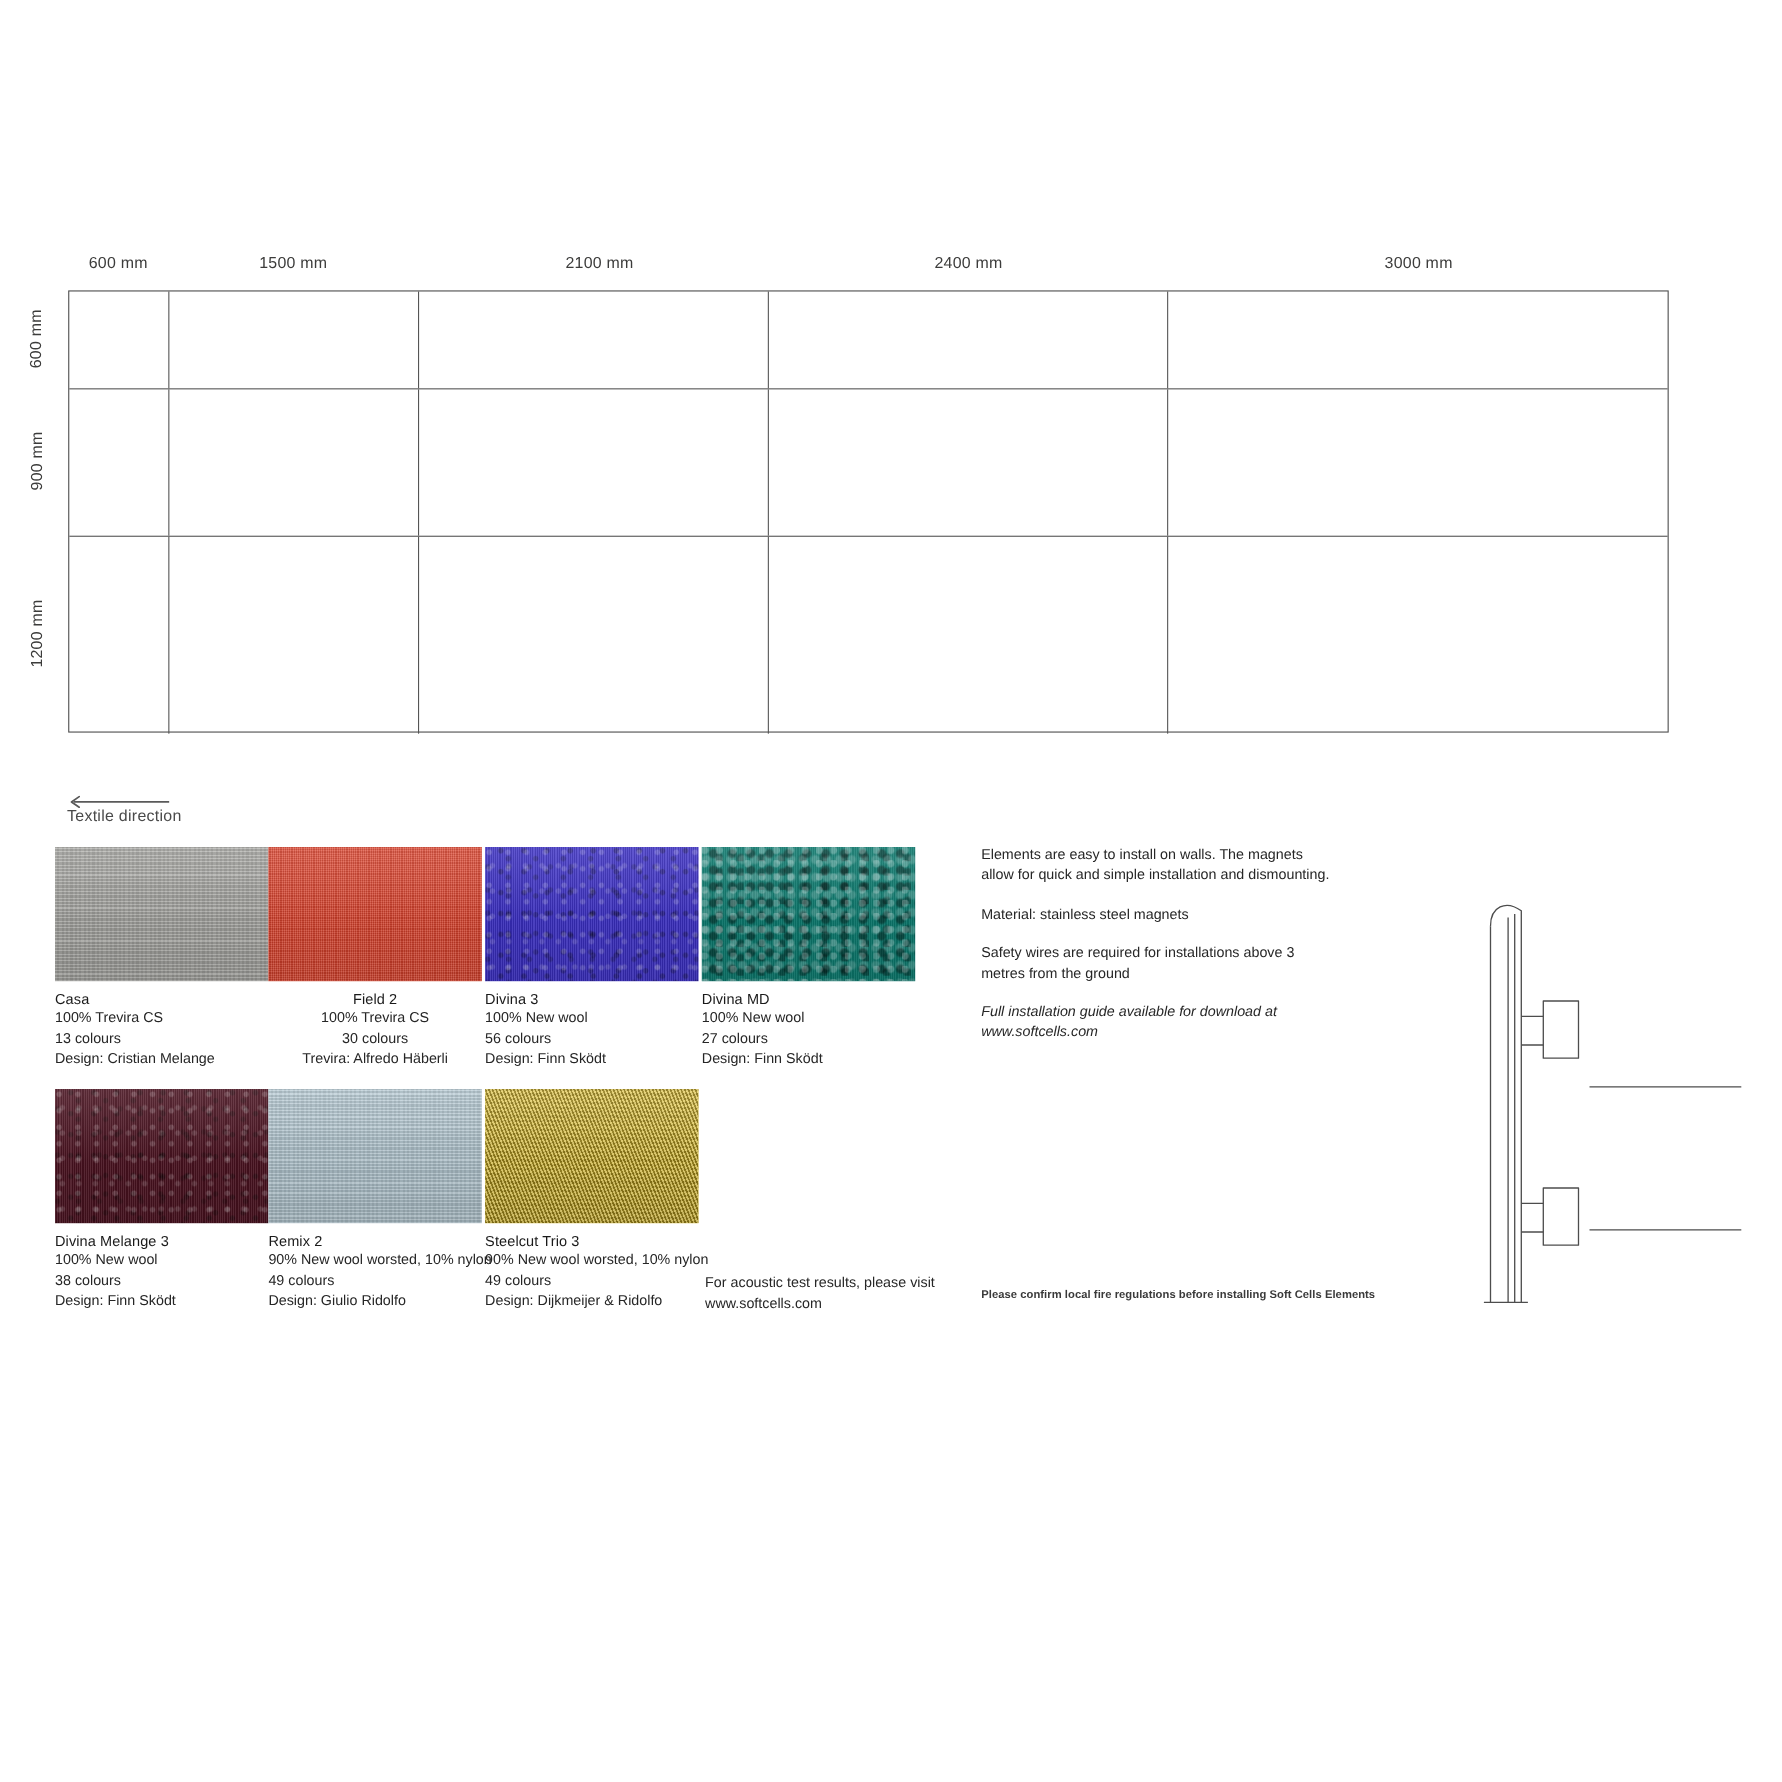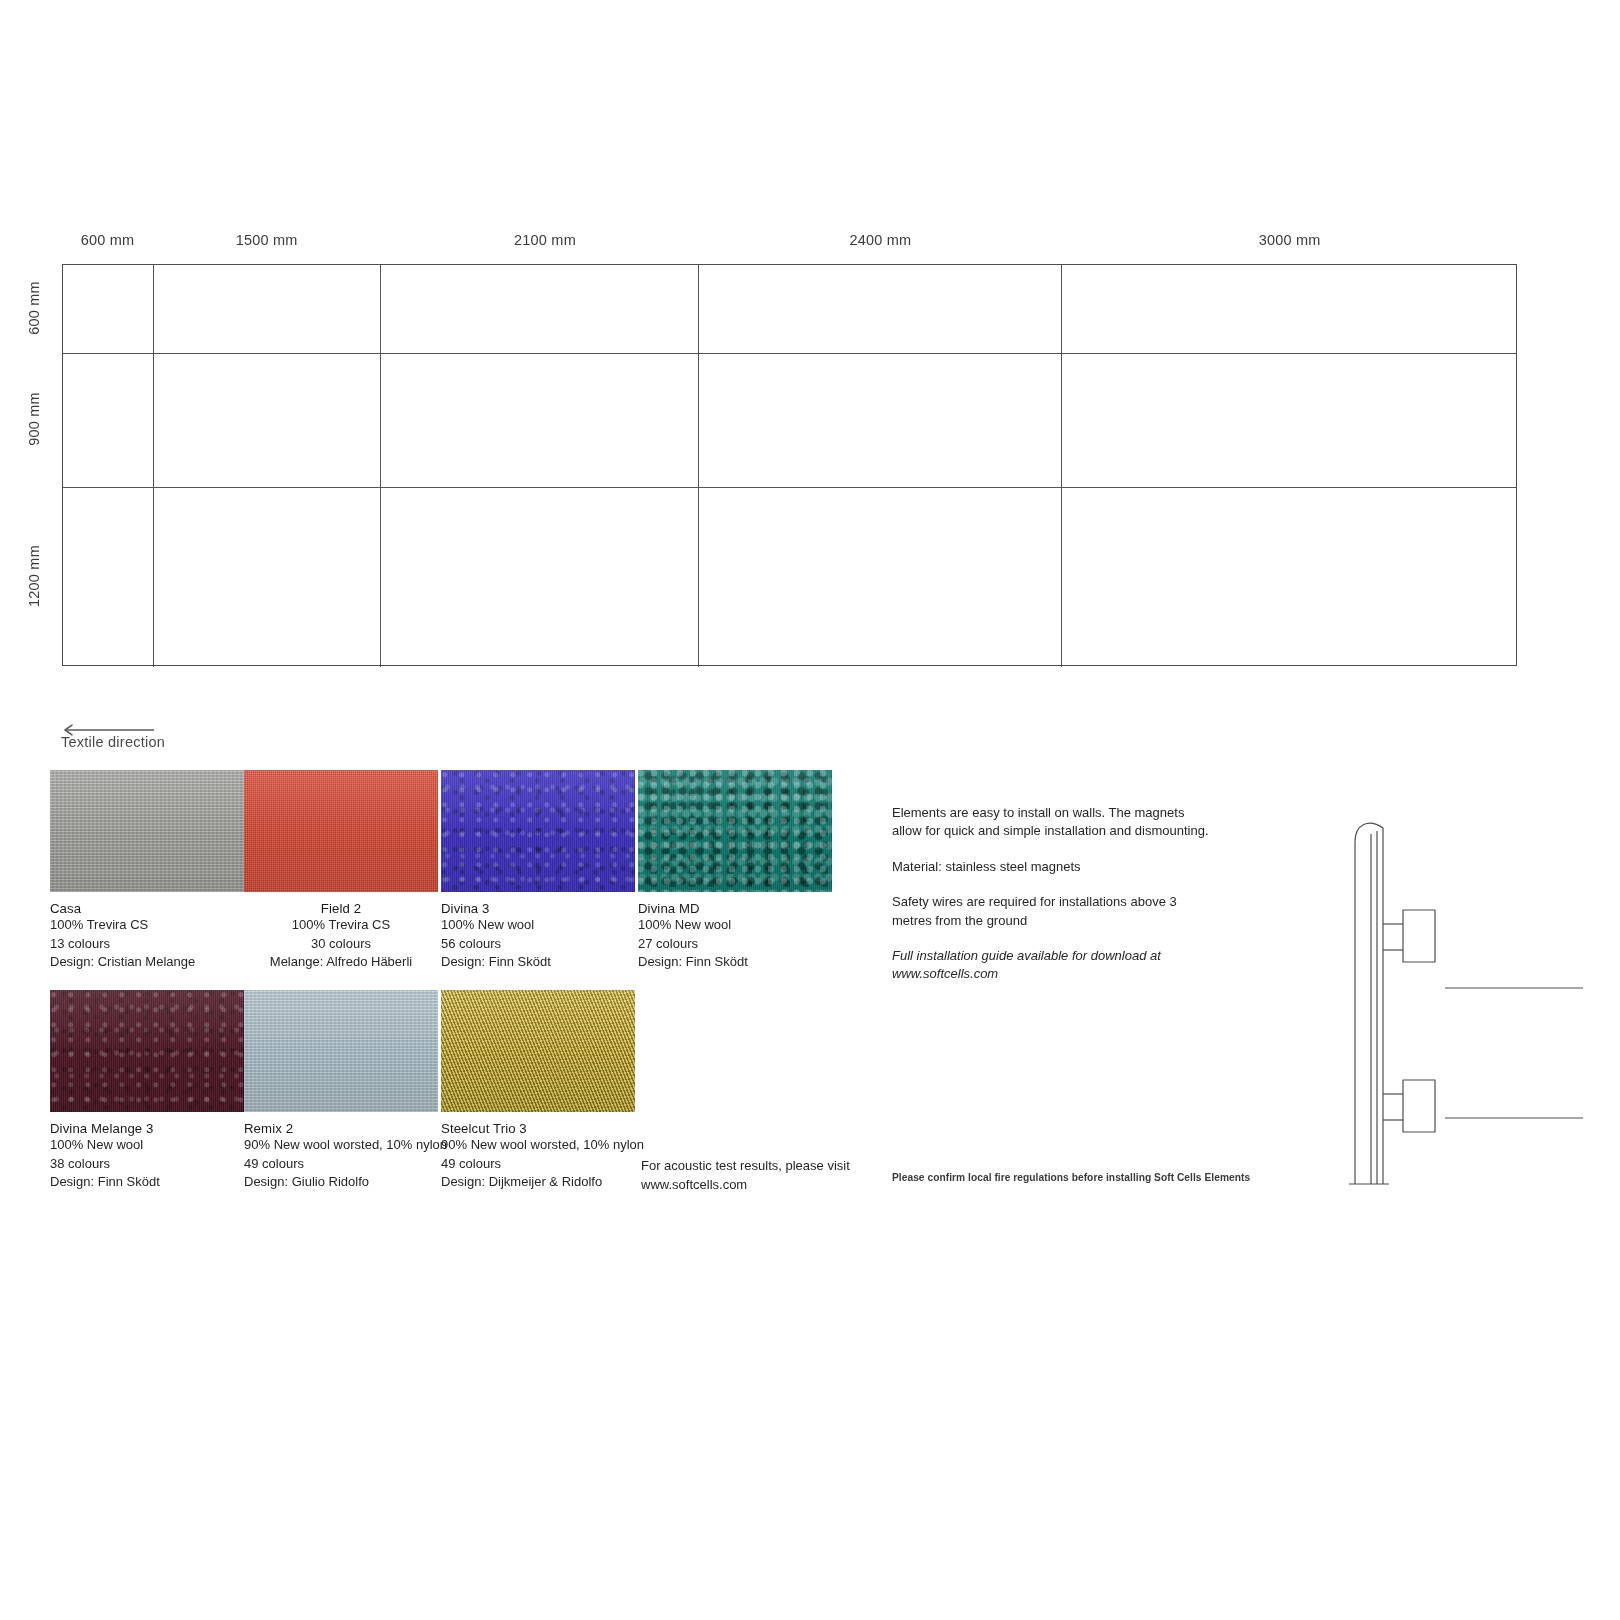--- a/index.html
+++ b/index.html
@@ -62,21 +62,21 @@
       radial-gradient(circle at 86% 78%, rgba(0,0,0,.34) 0 3px, transparent 5px),
       repeating-linear-gradient(90deg, rgba(255,255,255,.07) 0 1px, rgba(0,0,0,.07) 1px 2px);
       background-size:13px 12px, 17px 15px, 11px 16px, 19px 13px, auto;}
   .twill{background-image:
       repeating-linear-gradient(68deg, rgba(0,0,0,.30) 0 1.5px, rgba(255,255,255,.30) 1.5px 3px),
       repeating-linear-gradient(0deg, rgba(0,0,0,.10) 0 2px, rgba(255,255,255,.08) 2px 4px);}
   .shade{position:absolute;inset:0;
          background:linear-gradient(180deg, rgba(255,255,255,.10), rgba(0,0,0,.05) 55%, rgba(0,0,0,.10));}
 
   
-  #install-notes{position:absolute;left:892px;top:768px;width:320px;margin-top:36px;}
+  #install-notes{position:absolute;left:892px;top:768px;width:320px;}
   .note-p{font-size:13px;line-height:18.4px;color:#262626;margin:0 0 17px 0;}
   .note-p:last-child{margin-bottom:0;font-style:italic;}
 
   #acoustic-note{position:absolute;left:641px;top:1157px;width:240px;
                  font-size:13px;line-height:18.6px;color:#262626;}
   #fire-note{position:absolute;left:892px;top:1172px;width:340px;
              font-size:10.2px;font-weight:bold;color:#3a3a3a;letter-spacing:.05px;
              white-space:nowrap;}
 
   
@@ -147,21 +147,21 @@
         <div class="sw-line">Design: Cristian Melange</div>
       </div>
       <div class="sw-item" style="left: 244px; top: 770px; text-align: center;">
         <div class="sw-chip" style="background: rgb(221, 66, 44);">
           <div class="tex weave-fine"></div>
           <div class="shade"></div>
         </div>
         <div class="sw-name">Field 2</div>
         <div class="sw-line">100% Trevira CS</div>
         <div class="sw-line">30 colours</div>
-        <div class="sw-line">Melange: Alfredo Häberli</div>
+        <div class="sw-line">Trevira: Alfredo Häberli</div>
       </div>
       <div class="sw-item" style="left: 441px; top: 770px;">
         <div class="sw-chip" style="background: rgb(59, 47, 196);">
           <div class="tex melange"></div>
           <div class="shade"></div>
         </div>
         <div class="sw-name">Divina 3</div>
         <div class="sw-line">100% New wool</div>
         <div class="sw-line">56 colours</div>
         <div class="sw-line">Design: Finn Sködt</div>

